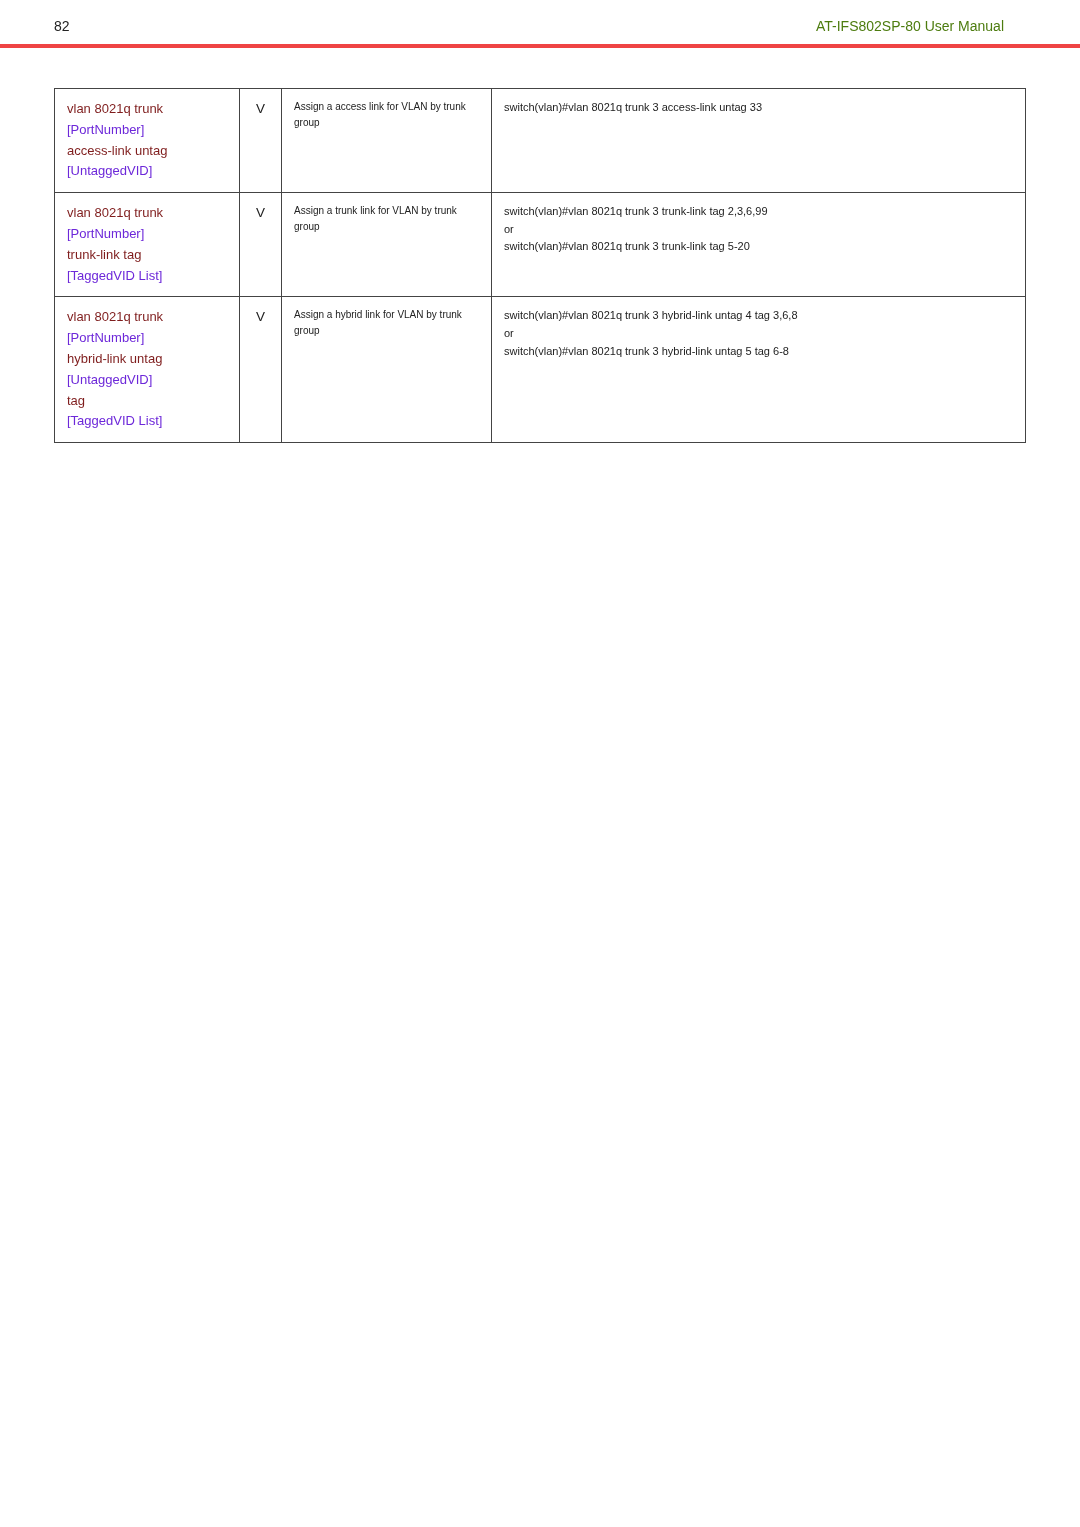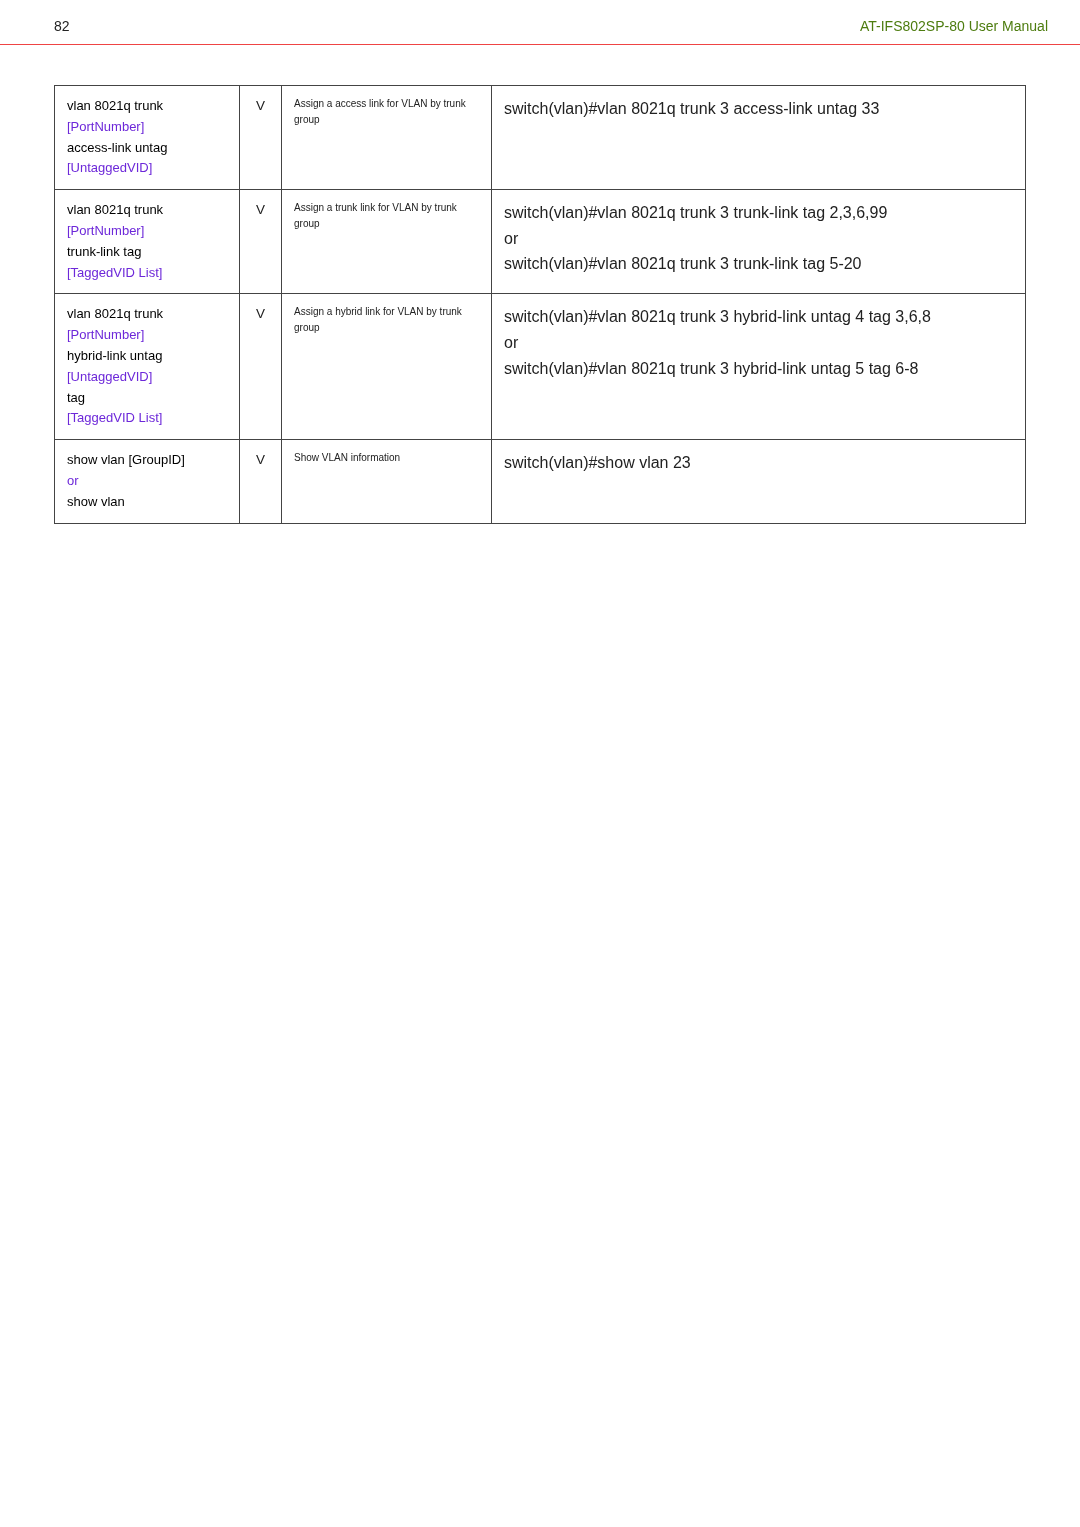--- a/index.html
+++ b/index.html
@@ -15,22 +15,22 @@
       color: #222222;
       width: 1080px;
       min-height: 1527px;
       position: relative;
     }
 
     .page-header {
       display: flex;
       justify-content: space-between;
       align-items: center;
-      padding: 18px 32px 10px 54px;
-      border-bottom: 1px solid #ef4444;
+      padding: 18px 76px 10px 54px;
+      border-bottom: 4px solid #ef4444;
     }
 
     .page-number {
       font-size: 14px;
       color: #222222;
     }
 
     .page-title {
       font-size: 14px;
       color: #4d7c0f;
@@ -70,26 +70,26 @@
       width: 42px;
       font-size: 13.5px;
     }
 
     .desc-cell {
       width: 210px;
       font-size: 10px;
     }
 
     .example-cell {
-      font-size: 16px;
+      font-size: 11px;
       line-height: 1.6;
     }
 
     .blue {
-      color: #000000;
+      color: #7f1d1d;
     }
   </style>
 </head>
 <body>
 
 <div class="page-header">
   <span class="page-number">82</span>
   <span class="page-title">AT-IFS802SP-80 User Manual</span>
 </div>
 
@@ -107,21 +107,15 @@
           <td class="mode-cell">V</td>
           <td class="desc-cell">Assign a trunk link for VLAN by trunk group</td>
           <td class="example-cell"><span>switch(vlan)#vlan 8021q trunk 3 trunk-link tag 2,3,6,99</span><br><span>or</span><br><span>switch(vlan)#vlan 8021q trunk 3 trunk-link tag 5-20</span></td>
         </tr>
         <tr>
           <td class="cmd-cell"><span class="blue">vlan 8021q trunk</span><br><span class="normal-text">[PortNumber]</span><br><span class="blue">hybrid-link untag</span><br><span class="normal-text">[UntaggedVID]</span><br><span class="blue">tag</span><br><span class="normal-text">[TaggedVID List]</span></td>
           <td class="mode-cell">V</td>
           <td class="desc-cell">Assign a hybrid link for VLAN by trunk group</td>
           <td class="example-cell"><span>switch(vlan)#vlan 8021q trunk 3 hybrid-link untag 4 tag 3,6,8</span><br><span>or</span><br><span>switch(vlan)#vlan 8021q trunk 3 hybrid-link untag 5 tag 6-8</span></td>
         </tr>
-        <tr>
-          <td class="cmd-cell"><span class="blue">show vlan [GroupID]</span><br><span class="normal-text">or</span><br><span class="blue">show vlan</span></td>
-          <td class="mode-cell">V</td>
-          <td class="desc-cell">Show VLAN information</td>
-          <td class="example-cell"><span>switch(vlan)#show vlan 23</span></td>
-        </tr>
       </tbody>
   </table>
 </div>
 
 </body></html>

